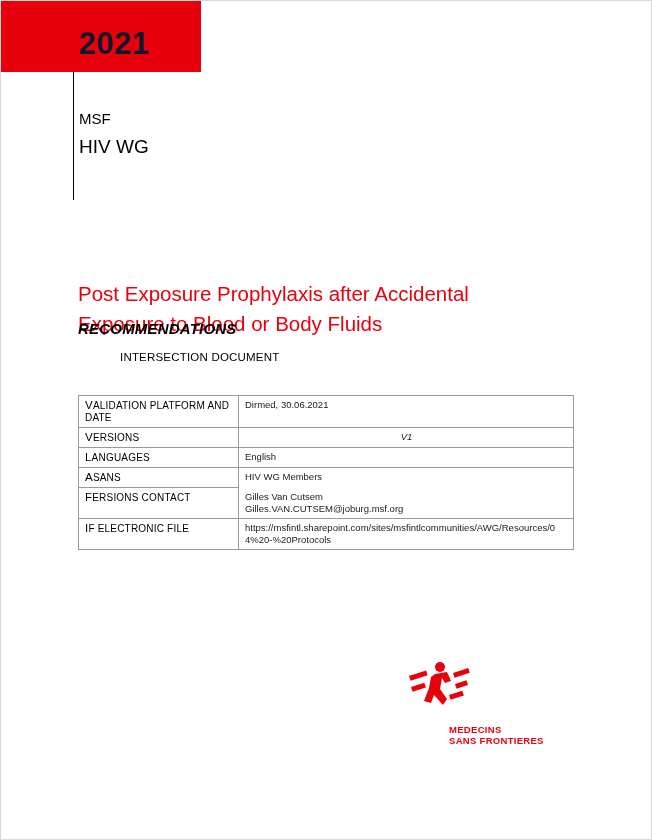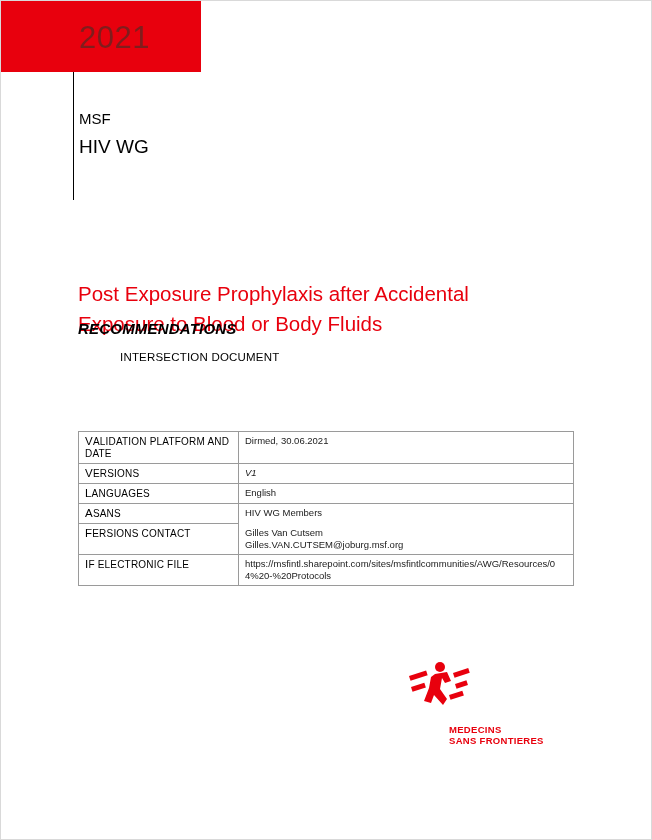--- a/index.html
+++ b/index.html
@@ -30,25 +30,25 @@
     position: absolute;
     left: 0;
     top: 0;
     width: 200px;
     height: 71px;
     background: #e8000d;
   }
   .year-text {
     position: absolute;
     left: 78px;
-    top: 20px;
+    top: 26px;
     font-size: 31px;
     line-height: 34px;
-    color: #7f1d1d;
-    font-weight: 400;
+    color: #0f172a;
+    font-weight: 700;
     letter-spacing: 0.5px;
   }
 
   
   .vrule {
     position: absolute;
     left: 72px;
     top: 71px;
     width: 1px;
     height: 128px;
@@ -107,42 +107,41 @@
   }
 
   
   .meta-table {
     position: absolute;
     left: 77px;
     top: 394px;
     width: 496px;
     border-collapse: collapse;
     table-layout: fixed;
-    margin-top: 36px;
   }
   .meta-table td {
     border: 1px solid #9a9a9a;
     padding: 3px 5px 3px 6px;
     vertical-align: top;
     font-size: 9.5px;
     line-height: 12px;
   }
   .meta-table td.label {
     width: 148px;
     font-size: 10px;
     letter-spacing: 0.2px;
   }
   .meta-table td.label .cap {
     font-size: 11.5px;
   }
   .meta-table td.value {
     font-size: 9.5px;
     color: #1a1a1a;
   }
-  .value.italic { font-style: italic; }
+  .value.italic { font-style: italic; text-align: center; }
   .value.muted { color: #8c8c8c; }
   .value .line { display: block; }
   .value .url {
     word-break: break-all;
     line-height: 11px;
   }
   .cell-tall { height: 22px; }
 
   
   .nb-bottom { border-bottom: none !important; }

